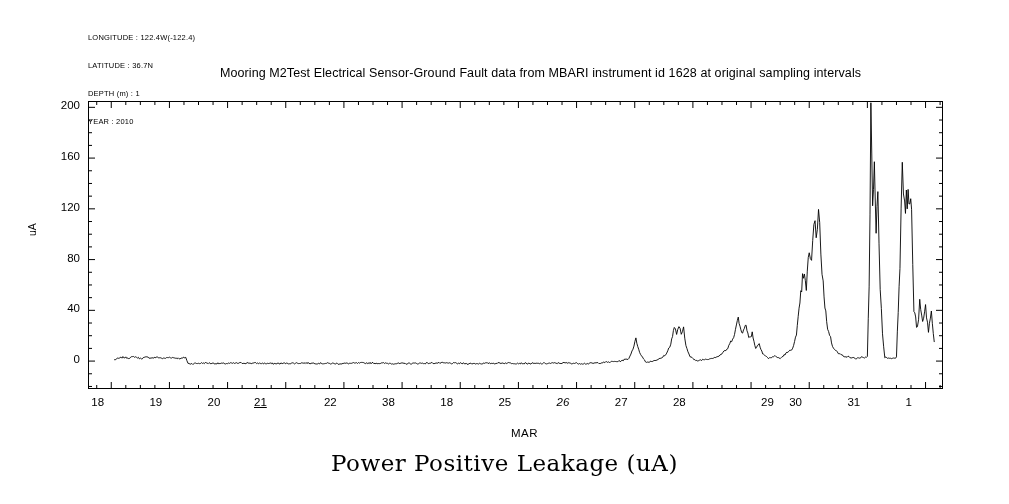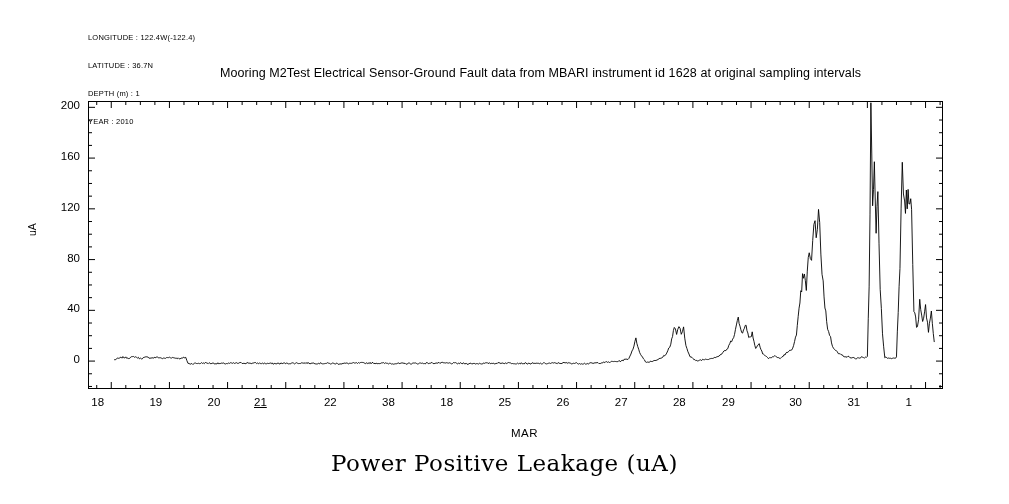--- a/index.html
+++ b/index.html
@@ -149,24 +149,24 @@
     </div>
   <div id="xtick-container">
       <div class="xtick-label" style="left: 111.265px;">18</div>
       <div class="xtick-label" style="left: 169.429px;">19</div>
       <div class="xtick-label" style="left: 227.592px;">20</div>
       <div class="xtick-label" style="left: 274px; text-decoration: underline;">21</div>
       <div class="xtick-label" style="left: 343.918px;">22</div>
       <div class="xtick-label" style="left: 402.082px;">38</div>
       <div class="xtick-label" style="left: 460.245px;">18</div>
       <div class="xtick-label" style="left: 518.408px;">25</div>
-      <div class="xtick-label" style="left: 576.571px;">26</div>
+      <div class="xtick-label" style="left: 576.571px; font-style: italic;">26</div>
       <div class="xtick-label" style="left: 634.735px;">27</div>
       <div class="xtick-label" style="left: 692.898px;">28</div>
-      <div class="xtick-label" style="left: 742px;">29</div>
+      <div class="xtick-label" style="left: 781px;">29</div>
       <div class="xtick-label" style="left: 809.224px;">30</div>
       <div class="xtick-label" style="left: 867.388px;">31</div>
       <div class="xtick-label" style="left: 925.551px;">1</div>
     </div>
 
   <div class="xlabel">MAR</div>
 
   <div class="bottom-caption">Power Positive Leakage (uA)</div>
 
   <svg class="overlay" id="overlay" viewBox="0 0 1009 504">

